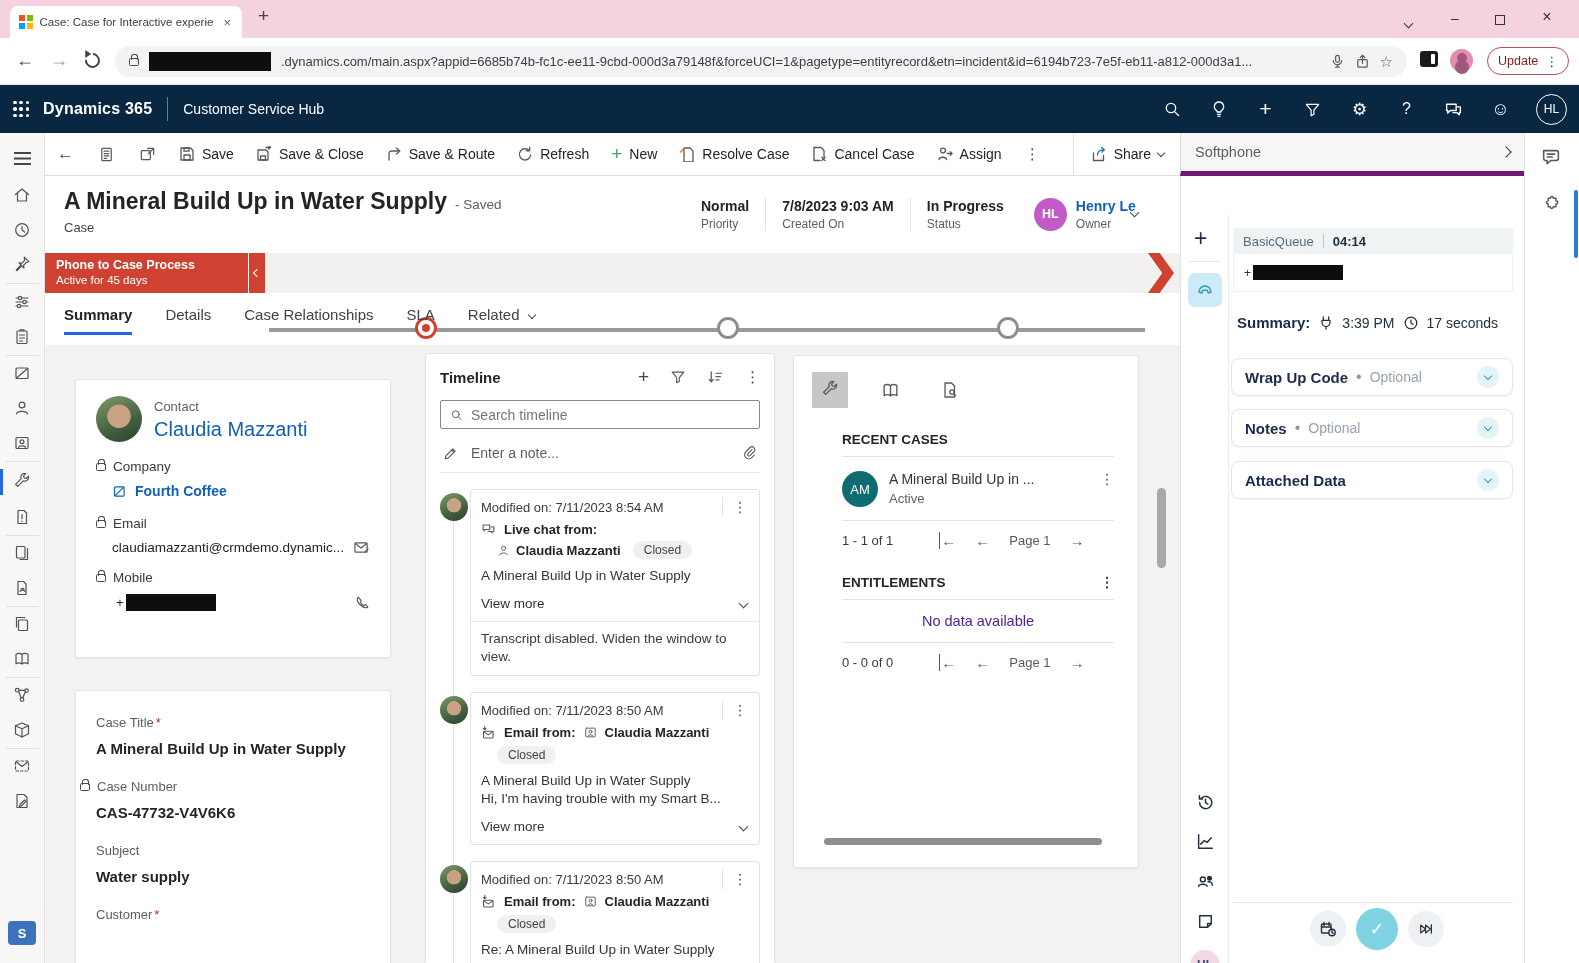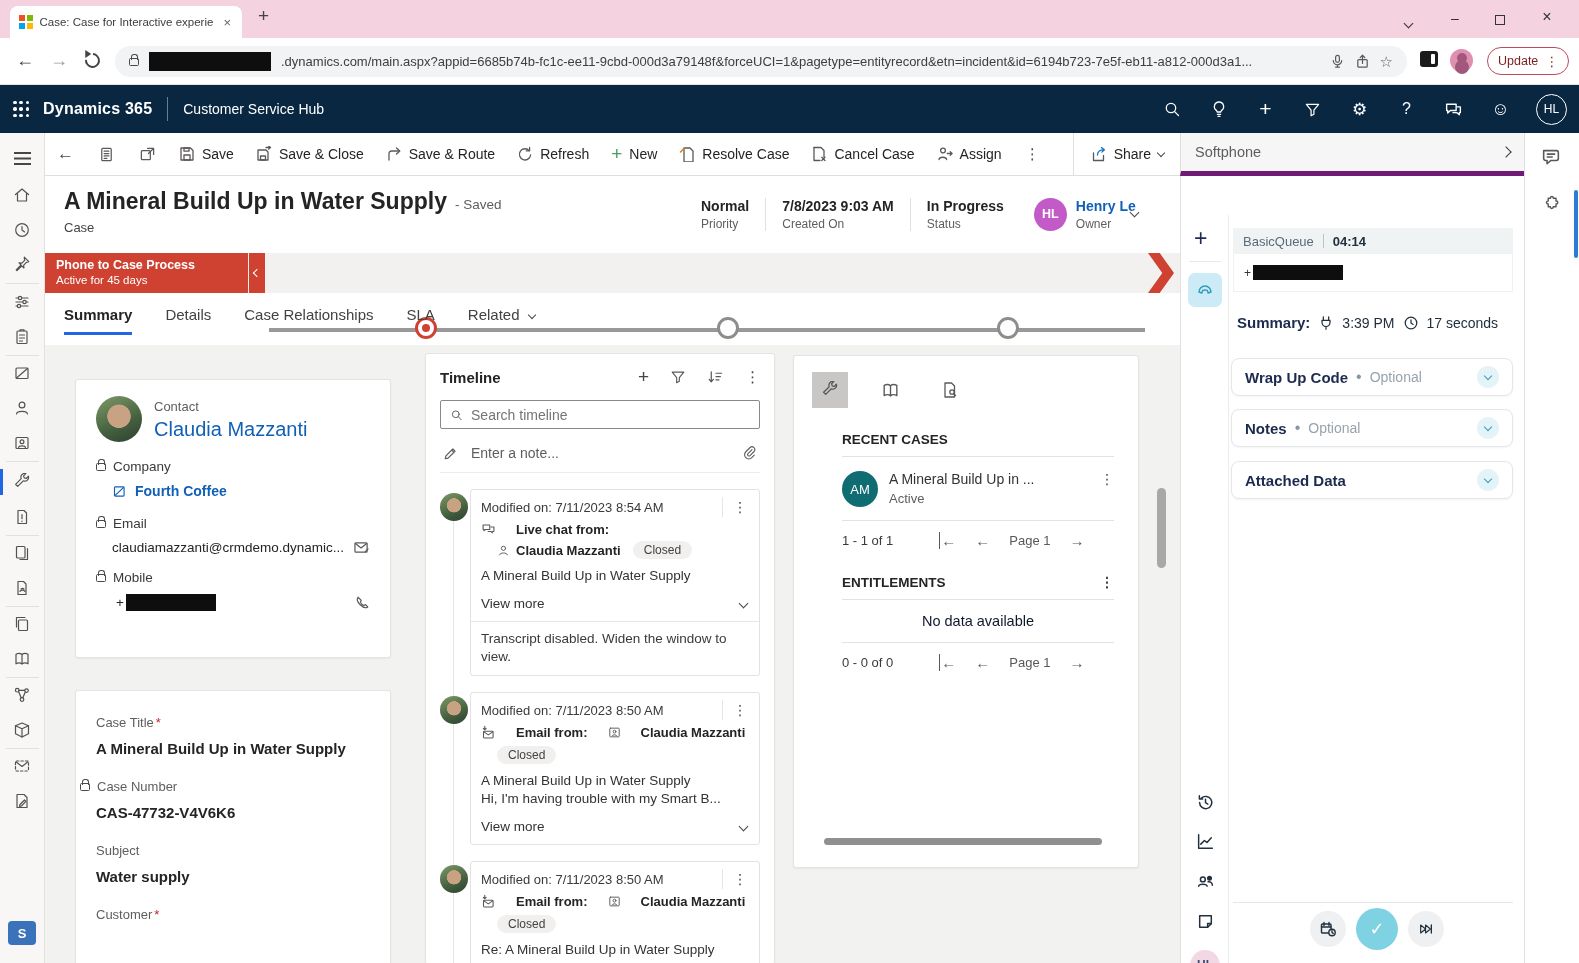--- a/index.html
+++ b/index.html
@@ -118,21 +118,21 @@
 #tl-icons{margin-left:auto;display:flex;align-items:center;gap:21px;color:#484644}
 #tl-search{margin-top:12px;display:flex;align-items:center;gap:8px;border:1px solid #8a8886;border-radius:2px;height:29px;padding:0 9px;color:#605e5c}
 #tl-search input{border:none;outline:none;background:none;font-size:14px;font-family:inherit;color:#242424;width:100%}
 #tl-note{display:flex;align-items:center;gap:12px;height:40px;margin-top:4px;border-bottom:1px solid #ececec;color:#605e5c;font-size:14px;padding:0 3px}
 #tl-list{position:relative;margin-left:30px}
 #tl-list::before{content:"";position:absolute;left:-17px;top:12px;bottom:-40px;width:1px;background:#e6e5e3}
 .tle{position:relative;margin-top:16px;border:1px solid #e3e2e0;border-radius:3px;background:#fff}
 .tle-av{position:absolute;left:-31px;top:3px;width:28px;height:28px}
 .tle-hd{display:flex;align-items:center;padding:7px 8px 2px 10px;font-size:13px;color:#3b3a39}
 .tle-dots{margin-left:auto;border-left:1px solid #e6e5e3;padding:2px 4px 2px 10px;color:#484644;font-size:14px}
-.tle-kind{display:flex;align-items:center;gap:20px;padding:3px 10px 0 10px;font-size:13px;font-weight:700;color:#242424}
+.tle-kind{display:flex;align-items:center;gap:8px;padding:3px 10px 0 10px;font-size:13px;font-weight:700;color:#242424}
 .tle-sub2{display:flex;align-items:center;gap:6px;padding:4px 10px 0 26px;font-size:13px;font-weight:700;color:#242424}
 .tle-pillrow{padding:5px 10px 0 26px}
 .tle-subject{padding:9px 10px 0 10px;font-size:13.5px;color:#333}
 .tle-snip{padding:3px 10px 0 10px;font-size:13.5px;color:#333}
 .tle-more{display:flex;align-items:center;padding:13px 12px 10px 10px;font-size:13.5px;color:#333}
 .tle-more .cv{margin-left:auto;color:#484644}
 .tle-foot{border-top:1px solid #e8e7e5;padding:8px 12px 9px 10px;font-size:13.5px;color:#3b3a39;line-height:1.35}
 
 #card-insights{left:748px;top:179px;width:346px;height:513px}
 #ins-tabs{display:flex;align-items:center;gap:24px;margin:16px 0 0 18px}
@@ -779,21 +779,21 @@
           <span>←</span>
           <span class="pg">Page 1</span>
           <span>→</span>
         </span>
       </div>
       <div class="sec-h" style="margin-top:25px">
           <span>ENTITLEMENTS</span>
           <span class="dots">⋮</span>
         </div>
       <div class="hr"></div>
-      <div style="text-align:center;font-size:14.5px;color:#0f172a;margin:13px 0">No data available</div>
+      <div style="text-align:center;font-size:14.5px;color:#4c1d95;margin:13px 0">No data available</div>
       <div class="hr"></div>
       <div class="pag">
         <span>0 - 0 of 0</span>
         <span class="nav">
           <span class="fp">←</span>
           <span>←</span>
           <span class="pg">Page 1</span>
           <span>→</span>
         </span>
       </div>

